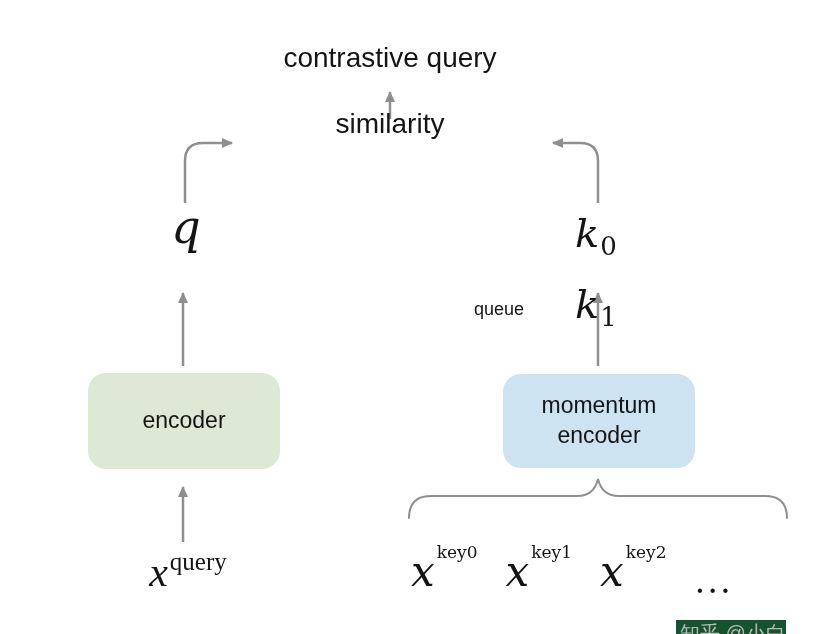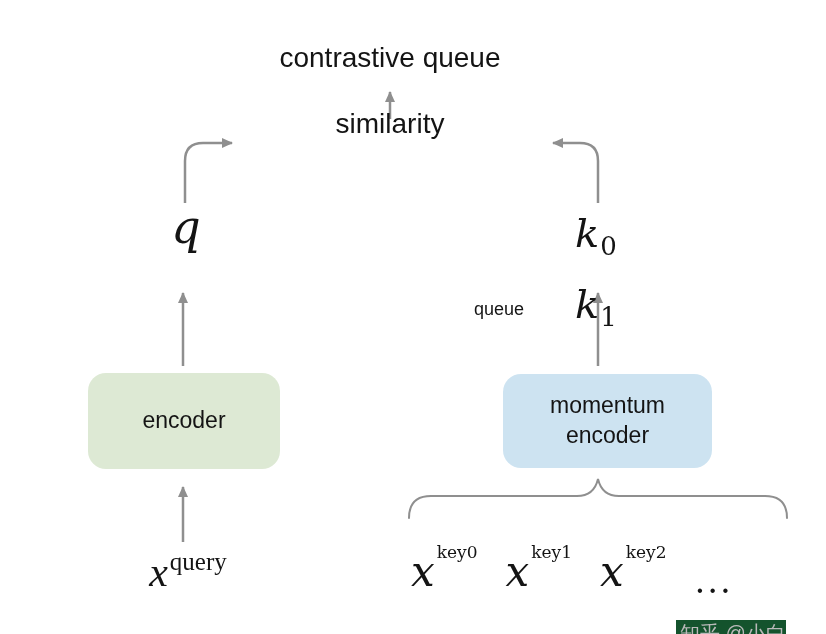--- a/index.html
+++ b/index.html
@@ -42,21 +42,21 @@
 
   .box{
     position:absolute;z-index:2;
     display:flex;flex-direction:column;align-items:center;justify-content:center;
     border-radius:18px;
     font-size:23px;line-height:1.3;
     font-family:"Liberation Sans",sans-serif;
     color:var(--text);
   }
   .encoder-box{left:88px;top:373px;width:192px;height:96px;background:var(--encoder-box);}
-  .momentum-box{left:503px;top:374px;width:209px;height:94px;background:var(--momentum-box);}
+  .momentum-box{left:503px;top:374px;width:192px;height:94px;background:var(--momentum-box);}
 
   .query-symbol{left:188px;top:548px;font-size:42px;font-family:Liberation Serif, serif;}
   .query-symbol .sup{font-size:25px;font-style:normal;vertical-align:16px;margin-left:2px;}
 
   .keyinputs-row{left:572px;top:542px;display:flex;align-items:center;gap:28px;font-size:42px;}
   .kstack{
     display:inline-flex;flex-direction:row;align-items:flex-start;justify-content:space-between;
     height:58px;font-size:17px;font-style:normal;line-height:1;
     vertical-align:middle;margin-left:2px;transform:translateY(2px);
   }
@@ -78,21 +78,21 @@
     </defs>
     <path class="arrow-path" d="M 390 119 L 390 92" marker-end="url(#ah)"></path>
     <path class="arrow-path" d="M 185 203 L 185 161 Q 185 143 203 143 L 232 143" marker-end="url(#ah)"></path>
     <path class="arrow-path" d="M 598 203 L 598 161 Q 598 143 580 143 L 553 143" marker-end="url(#ah)"></path>
     <path class="arrow-path" d="M 183 366 L 183 293" marker-end="url(#ah)"></path>
     <path class="arrow-path" d="M 598 366 L 598 293" marker-end="url(#ah)"></path>
     <path class="arrow-path" d="M 183 542 L 183 487" marker-end="url(#ah)"></path>
     <path class="brace-path" d="M 409 518 Q 409 496 431 496 L 577 496 Q 594 496 598 479 Q 602 496 619 496 L 765 496 Q 787 496 787 518"></path>
   </svg>
 
-  <div class="abs center label loss-label">contrastive queue</div>
+  <div class="abs center label loss-label">contrastive query</div>
 
   <div class="abs center label sim-label">similarity</div>
 
   <div class="abs center math it q-symbol">q</div>
 
   <div class="abs center math keys-row">
     <span><span class="it">k</span><span class="sub">0</span></span>
     <span><span class="it">k</span><span class="sub">1</span></span>
     <span class="ellipsis">...</span>
   </div>

